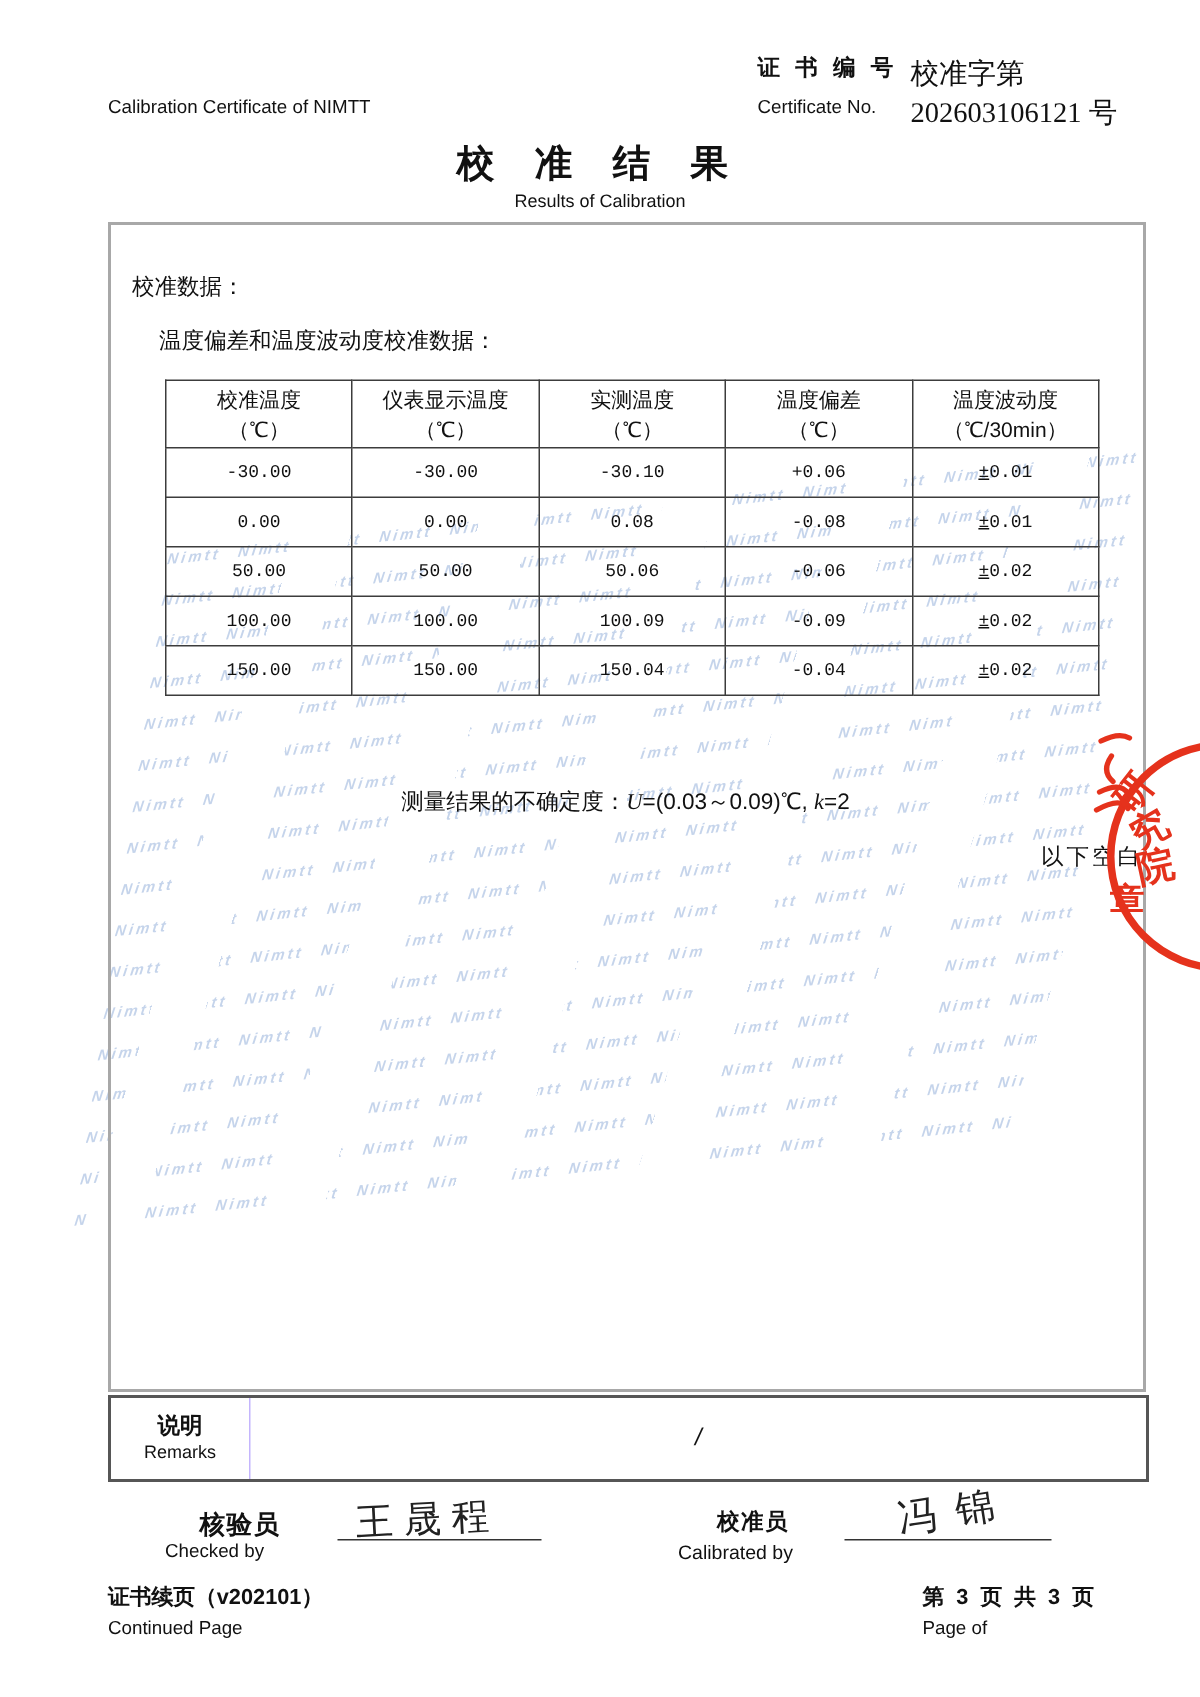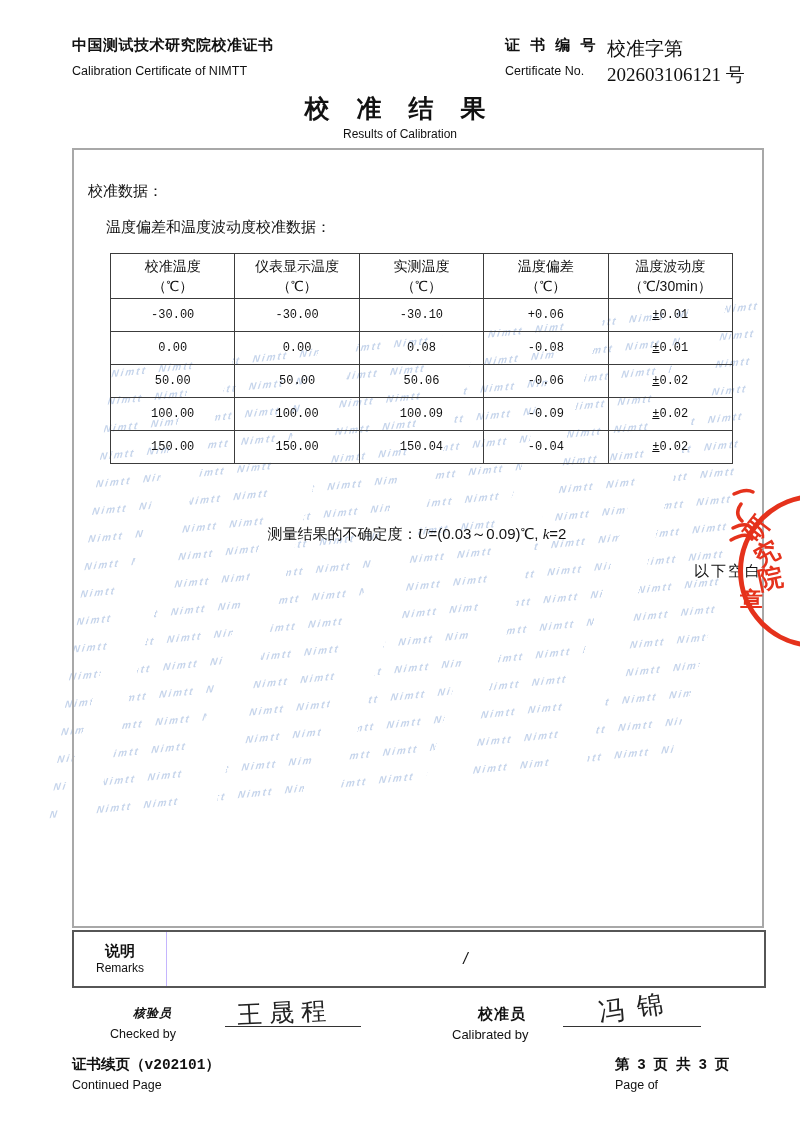--- a/index.html
+++ b/index.html
@@ -50,40 +50,39 @@
   .stamp-frag{left:704px;top:486px;z-index:3;}
   
   .remarks-box{left:72px;top:930px;width:690px;height:54px;border:2px solid #565656;z-index:2;}
   .remarks-label-cell{position:absolute;left:0;top:0;width:92px;height:100%;border-right:1px solid #c4b5fd;
     display:flex;flex-direction:column;align-items:center;justify-content:center;}
   .remarks-cn{font-size:15px;font-weight:bold;line-height:18px;}
   .remarks-en{font-size:12px;line-height:16px;}
   .remarks-value{position:absolute;left:93px;top:0;width:597px;height:100%;
     display:flex;align-items:center;justify-content:center;font-size:16px;font-style:italic;}
   
-  .sig-label-cn1{left:133px;top:1005px;font-size:12px;font-weight:bold;letter-spacing:1px;font-style:italic;}
+  .sig-label-cn1{left:133px;top:1005px;font-size:17px;font-weight:bold;letter-spacing:1px;}
   .sig-label-en1{left:110px;top:1027px;font-size:12.5px;}
   .sig-line1{left:225px;top:1026px;width:136px;border-bottom:1.5px solid #333;}
   .sig-name1{left:237px;top:996px;font-size:25px;letter-spacing:7px;color:#222;transform:rotate(-3deg);}
   .sig-label-cn2{left:478px;top:1005px;font-size:15px;font-weight:bold;letter-spacing:1px;}
   .sig-label-en2{left:452px;top:1027px;font-size:13px;}
   .sig-line2{left:563px;top:1026px;width:138px;border-bottom:1.5px solid #333;}
   .sig-name2{left:598px;top:990px;font-size:26px;letter-spacing:13px;color:#222;transform:rotate(-9deg);}
   
-  .foot-left-cn{left:72px;top:1055px;font-size:14.5px;font-weight:bold;font-family:Liberation Mono, monospace;}
+  .foot-left-cn{left:72px;top:1055px;font-size:14.5px;font-weight:bold;}
   .foot-left-en{left:72px;top:1078px;font-size:12.5px;}
   .foot-right-cn{left:615px;top:1055px;font-size:14.5px;font-weight:bold;letter-spacing:2px;}
   .foot-right-en{left:615px;top:1078px;font-size:12.5px;}
 </style>
 </head>
 <body>
 
 <div class="page">
 
-  <div class="abs org-cn">中国测试技术研究院校准证书</div>
   <div class="abs org-en">Calibration Certificate of NIMTT</div>
   <div class="abs certno-label">证 书 编 号</div>
   <div class="abs certno-value">校准字第 202603106121 号</div>
   <div class="abs certno-en">Certificate No.</div>
 
   <div class="abs title-en">Results of Calibration</div>
   <div class="abs title-cn">校 准 结 果</div>
 
   <div class="abs watermark">
       <div class="wm-row">Nimtt Nimtt Nimtt Nimtt Nimtt Nimtt Nimtt Nimtt Nimtt Nimtt Nimtt Nimtt Nimtt Nimtt</div>

